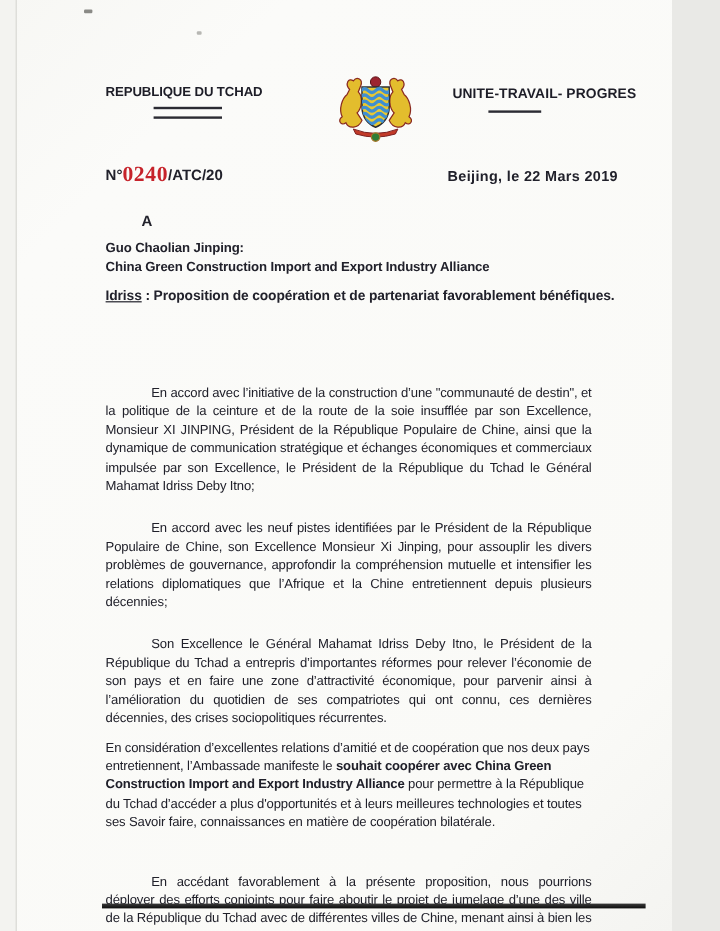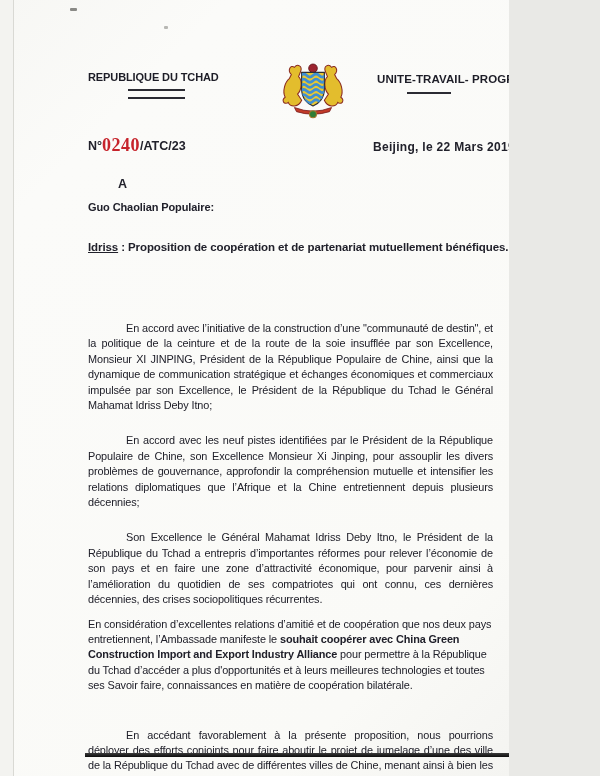--- a/index.html
+++ b/index.html
@@ -2,21 +2,21 @@
 <html><head>
 <meta charset="utf-8">
 <style>
   html,body{margin:0;padding:0;}
   body{
     width:600px;height:776px;
     background:#e9e9e6;
     font-family:"Liberation Sans", sans-serif;
   }
   .page{
-    position:relative;width:509px;height:776px;overflow:hidden;
+    position:relative;width:560px;height:776px;overflow:hidden;
     background:linear-gradient(135deg,#f7f7f4 0%,#fbfbf9 18%,#fafaf7 82%,#f4f4f1 100%);
     color:#21212b;
   }
   .scan-edge{position:absolute;left:0;top:0;width:13px;height:776px;
     background:#f3f3f0;border-right:1px solid #d9d9d4;}
   .speck{position:absolute;background:#8a8a86;border-radius:1px;}
   .speck.s1{left:70px;top:8px;width:7px;height:3px;}
   .speck.s2{left:164px;top:26px;width:4px;height:3px;opacity:.6;}
 
   .header-left{position:absolute;left:88px;top:71px;width:172px;text-align:left;}
@@ -97,33 +97,34 @@
       <circle cx="32" cy="53.5" r="3.4" fill="#2f7d36" stroke="#a3762a" stroke-width="1"></circle>
     </svg>
   </div>
 
   <div class="header-right">
     <div class="hl">UNITE-TRAVAIL- PROGRES</div>
     <div class="rule"></div>
   </div>
 
   <div class="ref">
-    <span class="pre">N°</span><span class="num">0240</span><span class="suf">/ATC/23</span>
+    <span class="pre">N°</span><span class="num">0240</span><span class="suf">/ATC/20</span>
   </div>
 
   <div class="date">Beijing, le 22 Mars 2019</div>
 
   <div class="salutation">A</div>
 
   <div class="recipient">
-    <div>Guo Chaolian Populaire:</div>
+    <div>Guo Chaolian Jinping:</div>
+    <div>China Green Construction Import and Export Industry Alliance</div>
   </div>
 
   <div class="objet">
-    <span class="u">Idriss</span><span> : </span><span>Proposition de coopération et de partenariat mutuellement bénéfiques.</span>
+    <span class="u">Idriss</span><span> : </span><span>Proposition de coopération et de partenariat favorablement bénéfiques.</span>
   </div>
 
   <div class="body-text">
       <p class="justify indent"><span>En accord avec l’initiative de la construction d’une "communauté de destin", et la politique de la ceinture et de la route de la soie insufflée par son Excellence, Monsieur XI JINPING, Président de la République Populaire de Chine, ainsi que la dynamique de communication stratégique et échanges économiques et commerciaux impulsée par son Excellence, le Président de la République du Tchad le Général Mahamat Idriss Deby Itno;</span></p>
       <p class="justify indent"><span>En accord avec les neuf pistes identifiées par le Président de la République Populaire de Chine, son Excellence Monsieur Xi Jinping, pour assouplir les divers problèmes de gouvernance, approfondir la compréhension mutuelle et intensifier les relations diplomatiques que l’Afrique et la Chine entretiennent depuis plusieurs décennies;</span></p>
       <p class="justify indent"><span>Son Excellence le Général Mahamat Idriss Deby Itno, le Président de la République du Tchad a entrepris d’importantes réformes pour relever l’économie de son pays et en faire une zone d’attractivité économique, pour parvenir ainsi à l’amélioration du quotidien de ses compatriotes qui ont connu, ces dernières décennies, des crises sociopolitiques récurrentes.</span></p>
       <p class=""><span>En considération d’excellentes relations d’amitié et de coopération que nos deux pays entretiennent, l’Ambassade manifeste le </span><span class="b">souhait coopérer avec  China Green Construction Import and Export Industry Alliance</span><span> pour permettre à la République du Tchad d’accéder a plus d'opportunités et à leurs meilleures technologies et toutes ses Savoir faire, connaissances en matière de coopération bilatérale.</span></p>
       <p class="justify indent"><span>En accédant favorablement à la présente proposition, nous pourrions déployer des efforts conjoints pour faire aboutir le projet de jumelage d’une des ville de la République du Tchad avec de différentes villes de Chine, menant ainsi à bien les neuf domaines de coopération et les cinq liens de « la Ceinture et la Route » initiés par son Excellence Monsieur Xi Jinping, Président de la République Populaire de Chine, à</span></p>
     </div>
 

